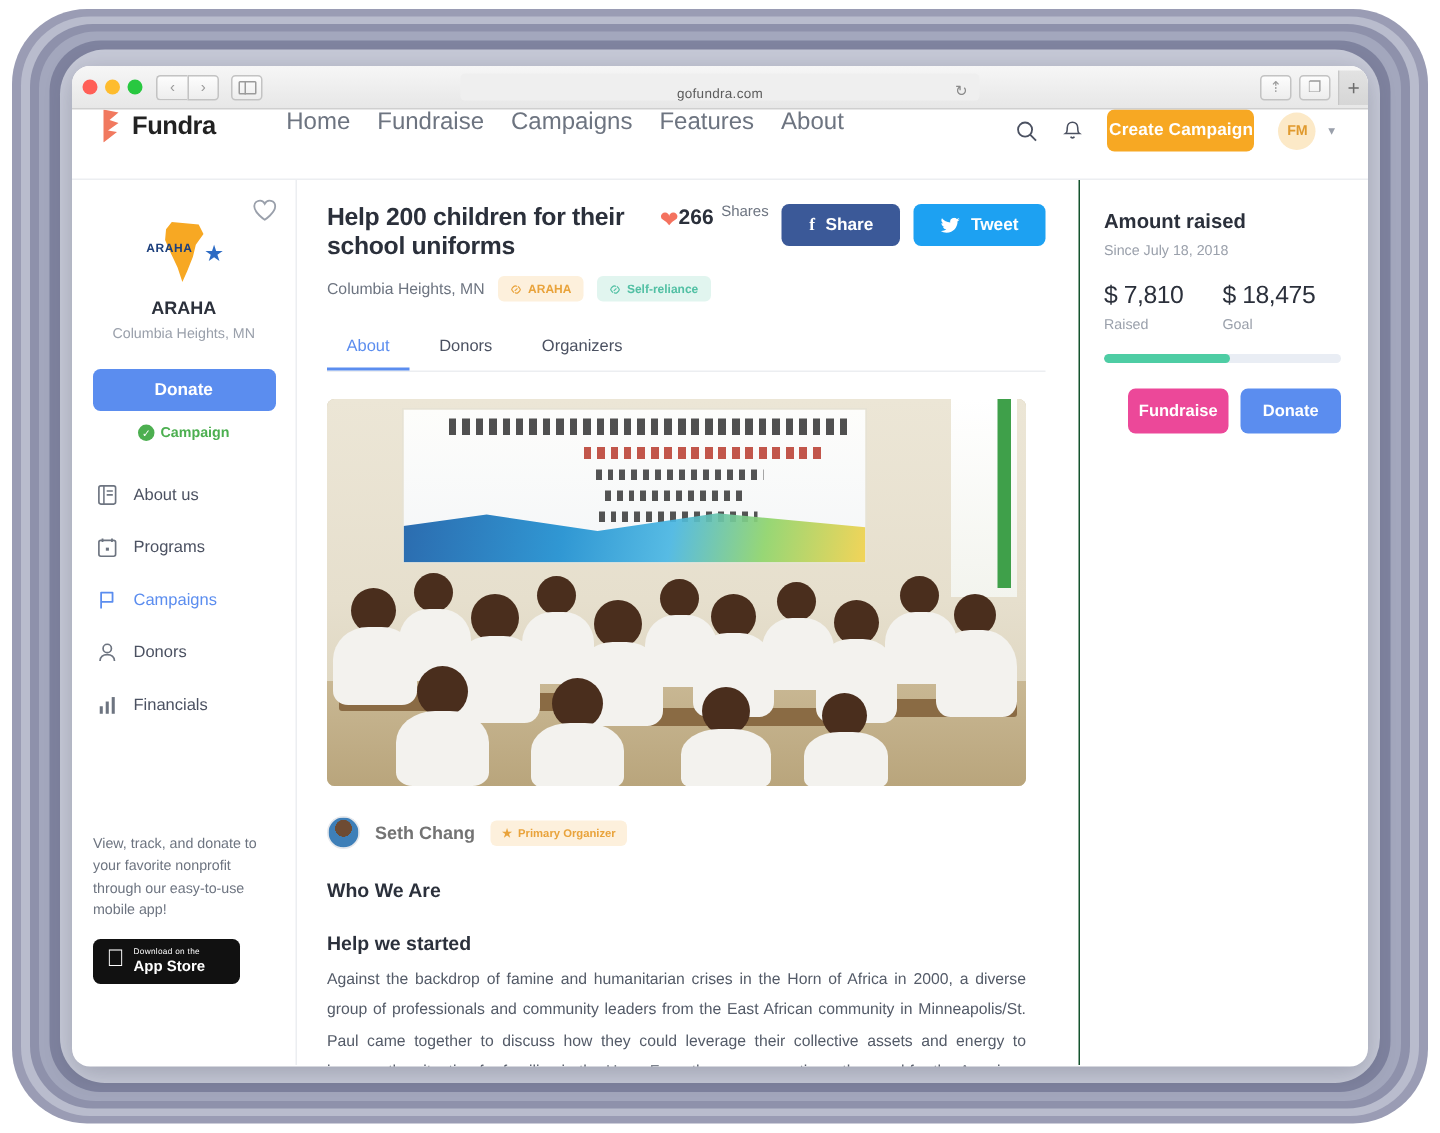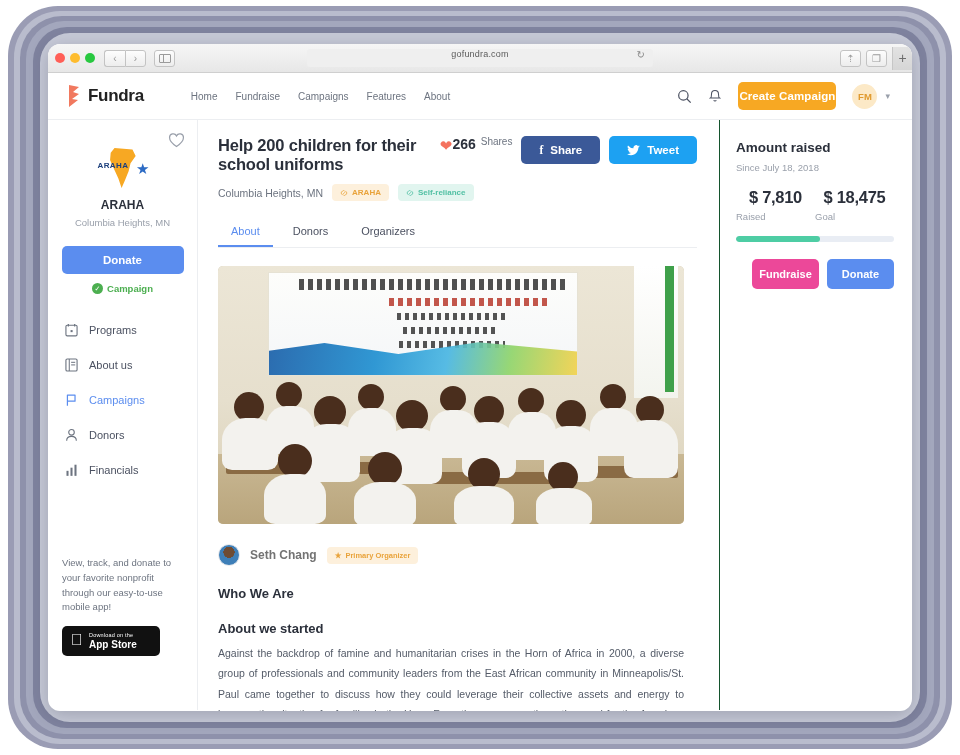--- a/index.html
+++ b/index.html
@@ -47,40 +47,40 @@
   }
   .nav-grp { display: flex; }
   .nav-grp .chrome-btn:first-child { border-radius: 3px 0 0 3px; border-right: none; }
   .nav-grp .chrome-btn:last-child { border-radius: 0 3px 3px 0; }
   .sidebar-toggle { margin-left: 8px; }
   .sidebar-toggle .sq { width: 12px; height: 9px; border: 1px solid #9b9b9b; border-radius: 1px; position: relative; }
   .sidebar-toggle .sq:after { content:''; position:absolute; left:3px; top:-1px; bottom:-1px; width:1px; background:#9b9b9b; }
   #url-bar {
     position: absolute; left: 50%; transform: translateX(-50%);
     width: 346px; height: 18px; background: #efefef; border-radius: 3px;
-    display: flex; align-items: flex-start; justify-content: center;
+    display: flex; align-items: flex-end; justify-content: center;
   }
   #url-text { font-size: 9px; color: #5c5c5c; letter-spacing: .2px; }
   #reload-icon { position: absolute; right: 8px; font-size: 10px; color: #8a8a8a; }
   .chrome-right { position: absolute; right: 7px; display: flex; align-items: center; gap: 5px; }
   #new-tab-btn {
     width: 20px; height: 23px; background: linear-gradient(#e2e2e2,#d6d6d6);
     border-left: 1px solid #c6c6c6; display: flex; align-items: center;
     justify-content: center; color: #6d6d6d; font-size: 14px; margin-right: -7px;
   }
 
   
   #site-header {
     height: 47px; background: #fff; border-bottom: 1px solid #eceef1;
-    display: flex; align-items: center; padding: 0 22px 0 18px;
+    display: flex; align-items: flex-start; padding: 0 22px 0 18px;
   }
   #brand { display: flex; align-items: center; gap: 7px; }
   #brand-name { font-size: 17px; font-weight: bold; color: #222; letter-spacing: -.3px; }
   #main-nav { display: flex; gap: 18px; margin-left: 47px; }
-  .nav-link { font-size: 10px; color: #6d7480; }
+  .nav-link { font-size: 16px; color: #6d7480; }
   .header-right { margin-left: auto; display: flex; align-items: center; gap: 16px; }
   .hicon { color: #4b5161; display: flex; }
   #create-campaign-btn {
     background: #f7a823; color: #fff; font-size: 11.5px; font-weight: 600;
     padding: 8px 1px; border-radius: 5px; border: none; letter-spacing: .1px;
   }
   #avatar-fm {
     width: 25px; height: 25px; border-radius: 50%; background: #fce9c7;
     color: #e09a2e; font-size: 9.5px; font-weight: bold;
     display: flex; align-items: center; justify-content: center;
@@ -224,21 +224,21 @@
     font-size: 10.5px; color: #545b68; line-height: 1.95; margin-top: 7px;
     text-align: justify; width: 466px;
   }
 
   
   #raise-panel { width: 192px; padding: 20px 18px 0 16px; flex-shrink: 0; }
   #raise-title { font-size: 13.5px; font-weight: bold; color: #2b303b; }
   #raise-since { font-size: 9.5px; color: #9aa0ab; margin-top: 7px; }
   #amounts-row { display: flex; margin-top: 15px; }
   .amount-col { width: 50%; }
-  .amount-value { font-size: 16.5px; font-weight: bold; color: #2b303b; letter-spacing: -.3px; text-align: center; }
+  .amount-value { font-size: 16.5px; font-weight: normal; color: #2b303b; letter-spacing: -.3px; }
   .amount-label { font-size: 9.5px; color: #9aa0ab; margin-top: 4px; }
   #progress-track {
     margin-top: 14px; height: 6px; border-radius: 3px; background: #e9edf4; overflow: hidden;
   }
   #progress-fill { height: 100%; background: #4ecda4; border-radius: 3px; }
   #raise-buttons { display: flex; gap: 8px; margin-top: 17px; }
   .raise-btn {
     flex: 1; padding: 9px 0; border: none; border-radius: 5px; color: #fff;
     font-size: 11px; font-weight: 600;
   }
@@ -333,38 +333,38 @@
         <button id="sidebar-donate-btn">Donate</button>
         <div id="certified-row">
           <span class="check-badge">✓</span>
           <span id="certified-label">Campaign</span>
         </div>
 
         <div id="sidebar-menu">
           <div class="menu-item">
             <span class="menu-icon">
               <svg width="13" height="14" viewBox="0 0 14 15">
+                  <rect x="1" y="1" width="12" height="13" rx="1.4" fill="none" stroke="currentColor" stroke-width="1.2"></rect>
+                  <line x1="4.6" y1="1" x2="4.6" y2="14" stroke="currentColor" stroke-width="1.1"></line>
+                  <line x1="6.6" y1="4.6" x2="11" y2="4.6" stroke="currentColor" stroke-width="1.1"></line>
+                  <line x1="6.6" y1="7.4" x2="11" y2="7.4" stroke="currentColor" stroke-width="1.1"></line>
+                </svg>
+            </span>
+            <span>About us</span>
+          </div>
+          <div class="menu-item">
+            <span class="menu-icon">
+              <svg width="13" height="14" viewBox="0 0 14 15">
                   <rect x="1" y="2.4" width="12" height="11.4" rx="1.4" fill="none" stroke="currentColor" stroke-width="1.2"></rect>
                   <line x1="3.6" y1="1" x2="3.6" y2="3.6" stroke="currentColor" stroke-width="1.3"></line>
                   <line x1="10.4" y1="1" x2="10.4" y2="3.6" stroke="currentColor" stroke-width="1.3"></line>
                   <rect x="6" y="7.6" width="2.2" height="2.2" fill="currentColor"></rect>
                 </svg>
             </span>
             <span>Programs</span>
-          </div>
-          <div class="menu-item">
-            <span class="menu-icon">
-              <svg width="13" height="14" viewBox="0 0 14 15">
-                  <rect x="1" y="1" width="12" height="13" rx="1.4" fill="none" stroke="currentColor" stroke-width="1.2"></rect>
-                  <line x1="4.6" y1="1" x2="4.6" y2="14" stroke="currentColor" stroke-width="1.1"></line>
-                  <line x1="6.6" y1="4.6" x2="11" y2="4.6" stroke="currentColor" stroke-width="1.1"></line>
-                  <line x1="6.6" y1="7.4" x2="11" y2="7.4" stroke="currentColor" stroke-width="1.1"></line>
-                </svg>
-            </span>
-            <span>About us</span>
           </div>
           <div class="menu-item active">
             <span class="menu-icon">
               <svg width="13" height="14" viewBox="0 0 14 15">
                   <path d="M2.6 13.6V2.2h8.2v6.6H2.6" fill="none" stroke="currentColor" stroke-width="1.3" stroke-linejoin="round"></path>
                 </svg>
             </span>
             <span>Campaigns</span>
           </div>
           <div class="menu-item">
@@ -494,21 +494,21 @@
         <div id="organizer-row">
           <div id="organizer-avatar"></div>
           <span id="organizer-name">Seth Chang</span>
           <span id="organizer-badge">
             <span>★</span>
             <span>Primary Organizer</span>
           </span>
         </div>
 
         <h2 class="section-heading">Who We Are</h2>
-        <h2 class="section-heading">About we started</h2>
+        <h2 class="section-heading">Help we started</h2>
         <p class="section-body">Against the backdrop of famine and humanitarian crises in the Horn of Africa in 2000, a diverse group of professionals and community leaders from the East African community in Minneapolis/St. Paul came together to discuss how they could leverage their collective assets and energy to improve the situation for families in the Horn. From these conversations, the need for the American Relief Agency for the Horn of Africa (ARAHA) emerged.</p>
       </div>
 
       <div id="raise-panel">
         <div id="raise-title">Amount raised</div>
         <div id="raise-since">Since July 18, 2018</div>
         <div id="amounts-row">
           <div class="amount-col">
             <div class="amount-value">$ 7,810</div>
             <div class="amount-label">Raised</div>

